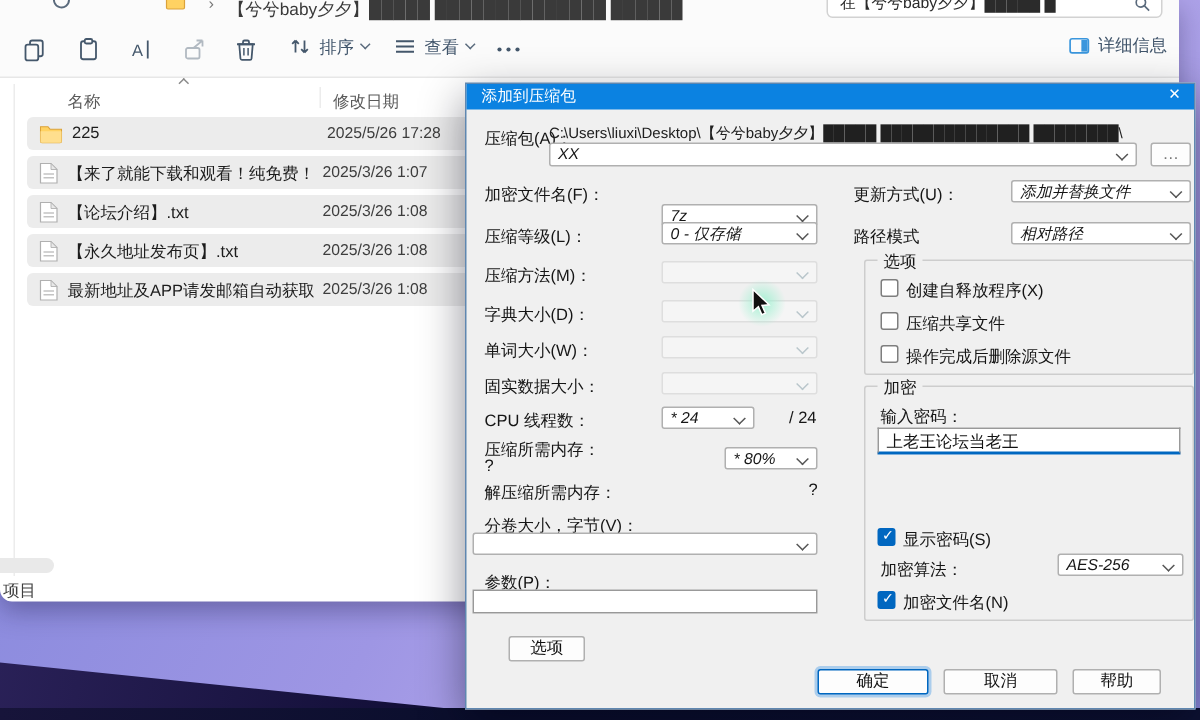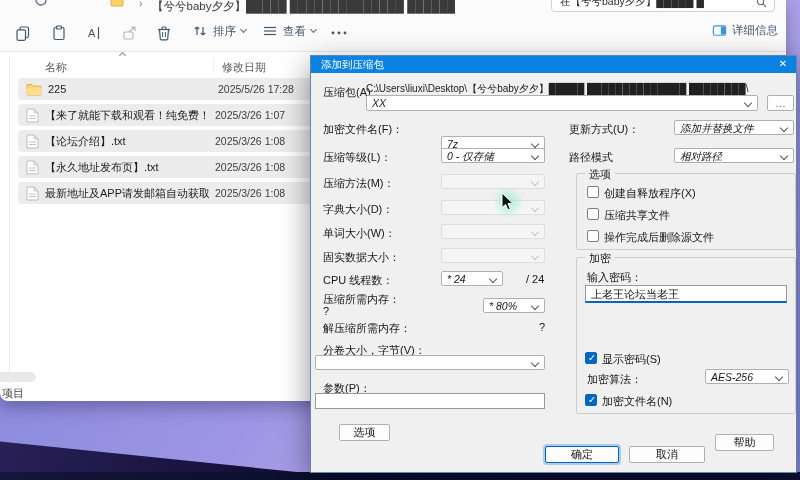--- a/index.html
+++ b/index.html
@@ -302,20 +302,20 @@
       <div class="cb checked" style="left:8px;top:94px"></div>
       <span class="cbl" style="left:25px;top:94px">显示密码(S)</span>
       <div class="cbl" style="left:10px;top:114px">加密算法：</div>
       <div class="cmb" style="left:128px;top:111px;width:84px">AES-256</div>
       <div class="cb checked" style="left:8px;top:136px"></div>
       <span class="cbl" style="left:25px;top:136px">加密文件名(N)</span>
     </div>
 
     <div class="btn focus" style="left:234px;top:390px;width:74px;height:17px">确定</div>
     <div class="btn" style="left:318px;top:390px;width:76px;height:17px">取消</div>
-    <div class="btn" style="left:404px;top:378px;width:59px;height:17px">帮助</div>
+    <div class="btn" style="left:404px;top:390px;width:59px;height:17px">帮助</div>
   </div>
 
   <div class="cursor-glow"></div>
   <svg class="cursor" width="14" height="20" viewBox="0 0 14 20">
     <path d="M1 1l0 14.5 3.6-3 2.3 5.3 2.4-1-2.3-5.2 4.7-.4z" fill="#111" stroke="#fff" stroke-width="1"></path>
   </svg>
 </div>
 
 </body></html>

